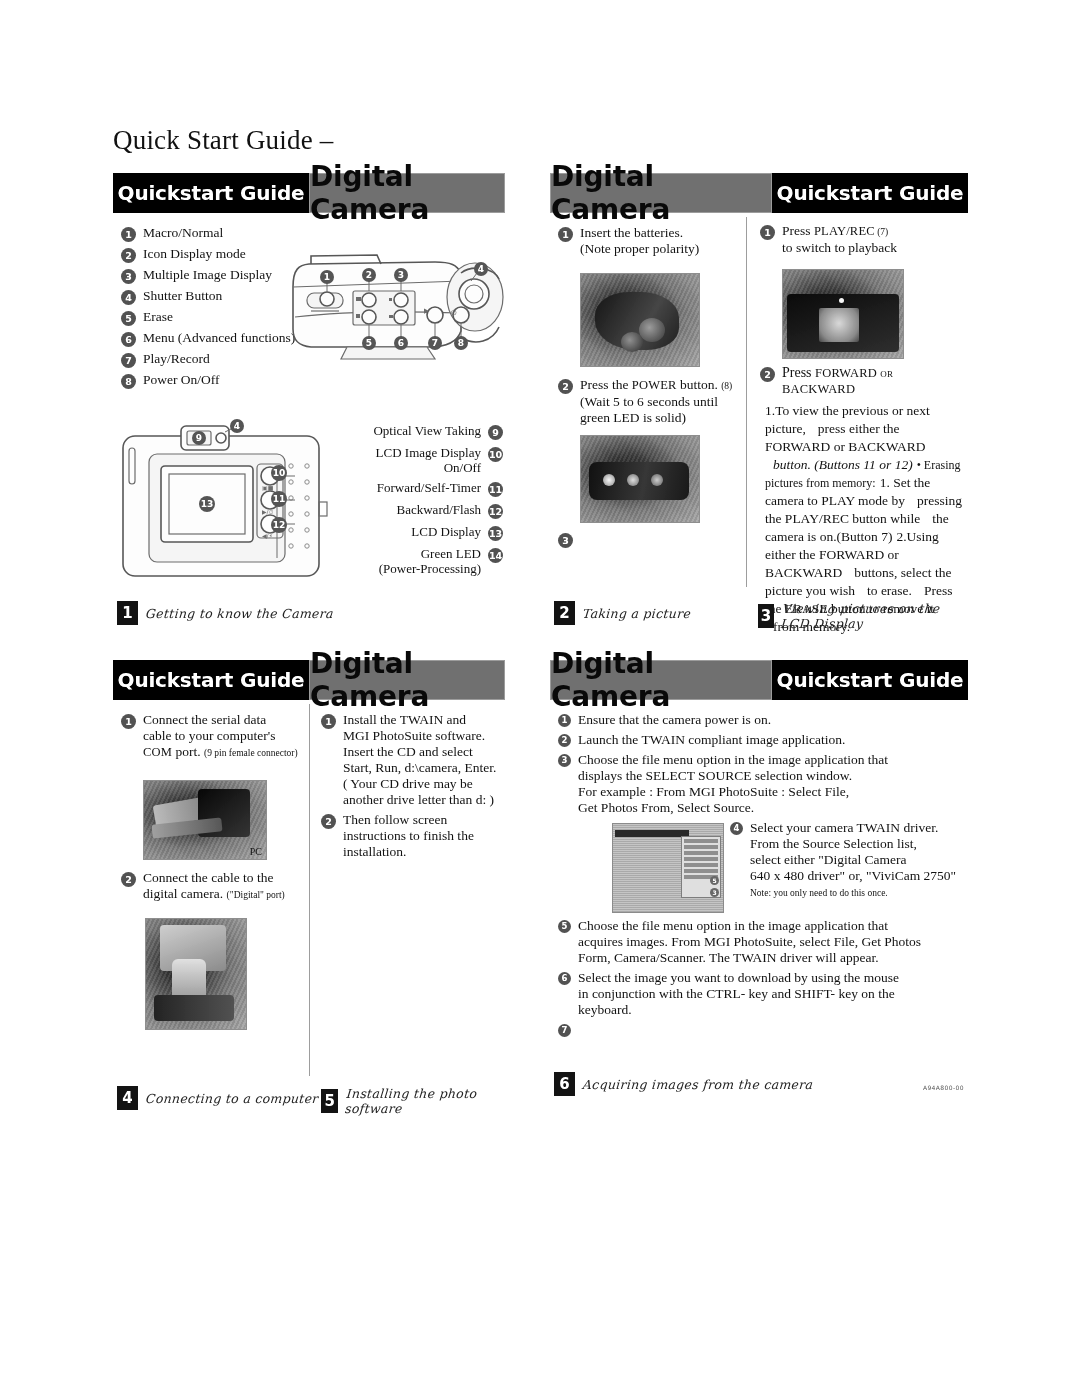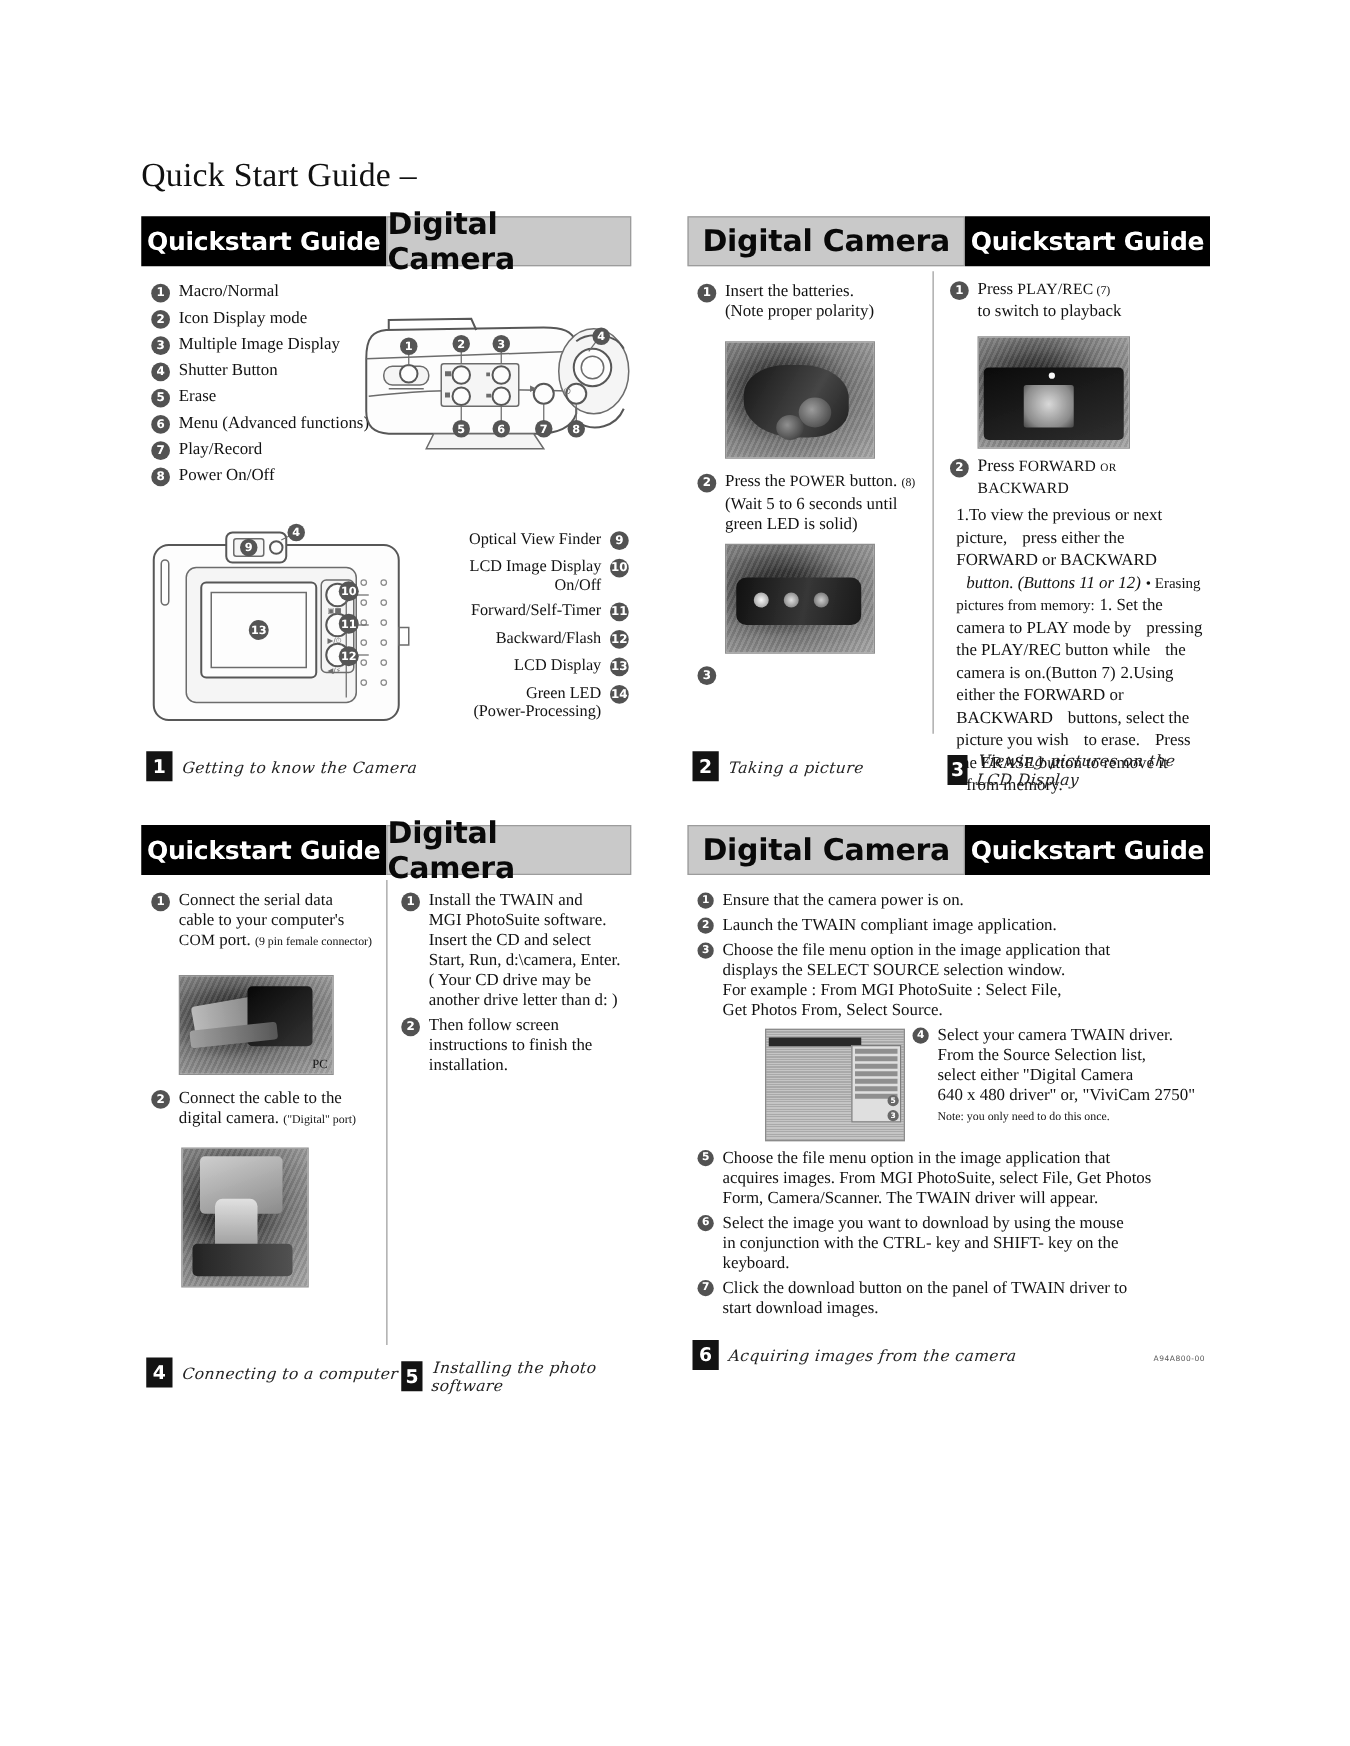--- a/index.html
+++ b/index.html
@@ -35,24 +35,24 @@
 
   
   .hdr{display:flex;width:100%;height:40px;box-sizing:border-box;}
   .hdr-dark{
     background:#000000;color:#fff;
     display:flex;align-items:center;justify-content:center;
     font-family:"DejaVu Sans", sans-serif;
     font-weight:bold;font-size:20px;letter-spacing:-.2px;
   }
   .hdr-light{
-    background:#fdba74;color:#121212;border:1px solid #9a9a9a;
+    background:#d946ef;color:#121212;border:1px solid #9a9a9a;
     display:flex;align-items:center;justify-content:center;
     font-family:"DejaVu Sans", sans-serif;
-    font-weight:bold;font-size:24px;letter-spacing:-.2px;
+    font-weight:bold;font-size:28px;letter-spacing:-.2px;
     box-sizing:border-box;
   }
   .hdr-dark.w-left{flex:0 0 196px;}
   .hdr-light.w-right{flex:1 1 auto;}
   .hdr-light.w-left{flex:1 1 auto;}
   .hdr-dark.w-right{flex:0 0 196px;}
 
   
   .num{
     display:inline-flex;align-items:center;justify-content:center;
@@ -298,21 +298,21 @@
         <circle class="callout" cx="160" cy="55" r="8"></circle>
           <text class="callout-t" x="160" y="58">10</text>
         <circle class="callout" cx="160" cy="81" r="8"></circle>
           <text class="callout-t" x="160" y="84">11</text>
         <circle class="callout" cx="160" cy="107" r="8"></circle>
           <text class="callout-t" x="160" y="110">12</text>
       </svg>
 
       <div style="position:absolute;left:195px;top:250px;width:195px;">
         <div class="rli">
-            <span class="rli-txt">Optical View Finder</span>
+            <span class="rli-txt">Optical View Taking</span>
             <span class="num">9</span>
           </div>
         <div class="rli">
             <span class="rli-txt" style="white-space:pre-line;">LCD Image Display
 On/Off</span>
             <span class="num">10</span>
           </div>
         <div class="rli">
             <span class="rli-txt">Forward/Self-Timer</span>
             <span class="num">11</span>
@@ -572,24 +572,20 @@
         <div class="li">
           <span class="num sm">6</span>
           <span class="li-txt">
             <span>Select the image you want to download by using the mouse</span><br>
             <span>in conjunction with the CTRL- key and SHIFT- key on the</span><br>
             <span>keyboard.</span>
           </span>
         </div>
         <div class="li">
           <span class="num sm">7</span>
-          <span class="li-txt">
-            <span>Click the download button on the panel of TWAIN driver to</span><br>
-            <span>start download images.</span>
-          </span>
         </div>
       </div>
 
       <div class="cap" style="left:4px;top:412px;">
         <div class="cap-box">6</div>
         <div class="cap-txt">Acquiring images from the camera</div>
       </div>
       <div class="fineprint" style="right:4px;top:424px;">A94A800-00</div>
     </div>
 

